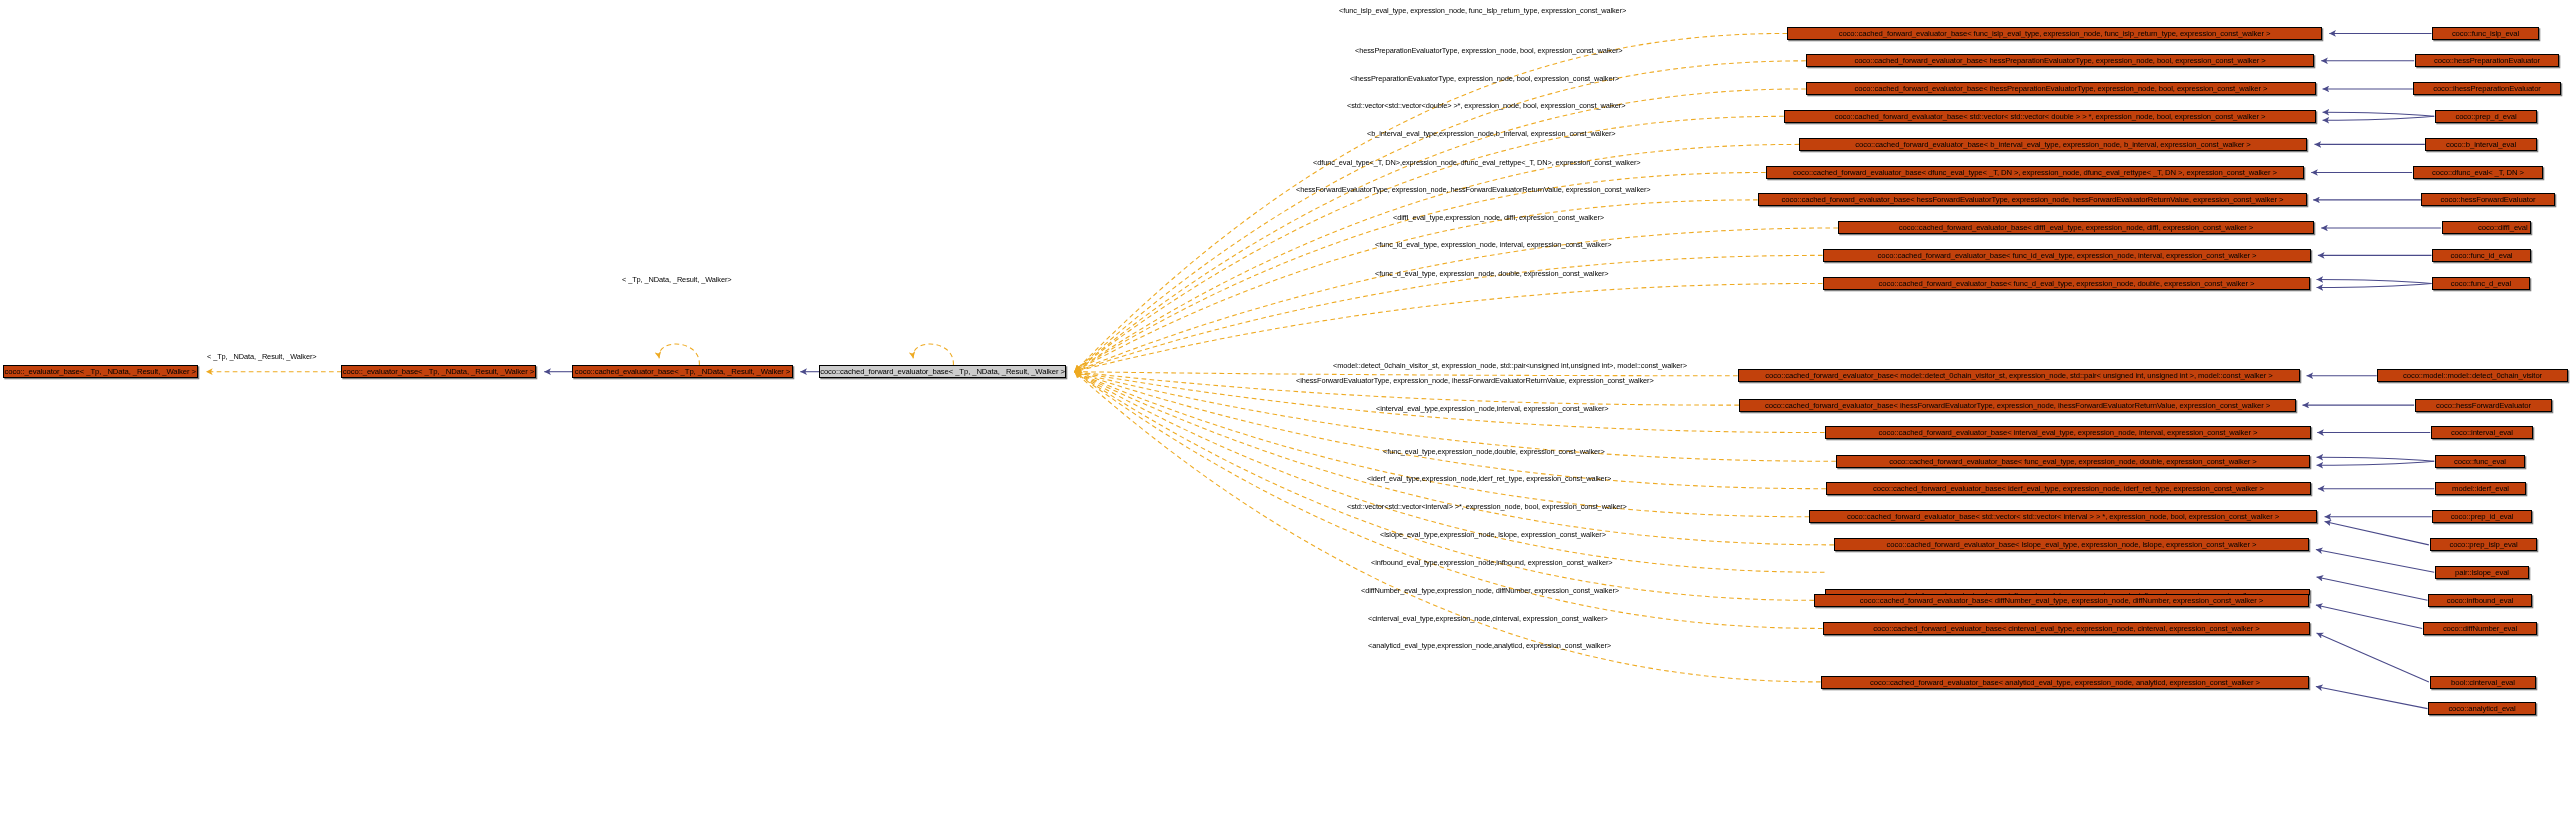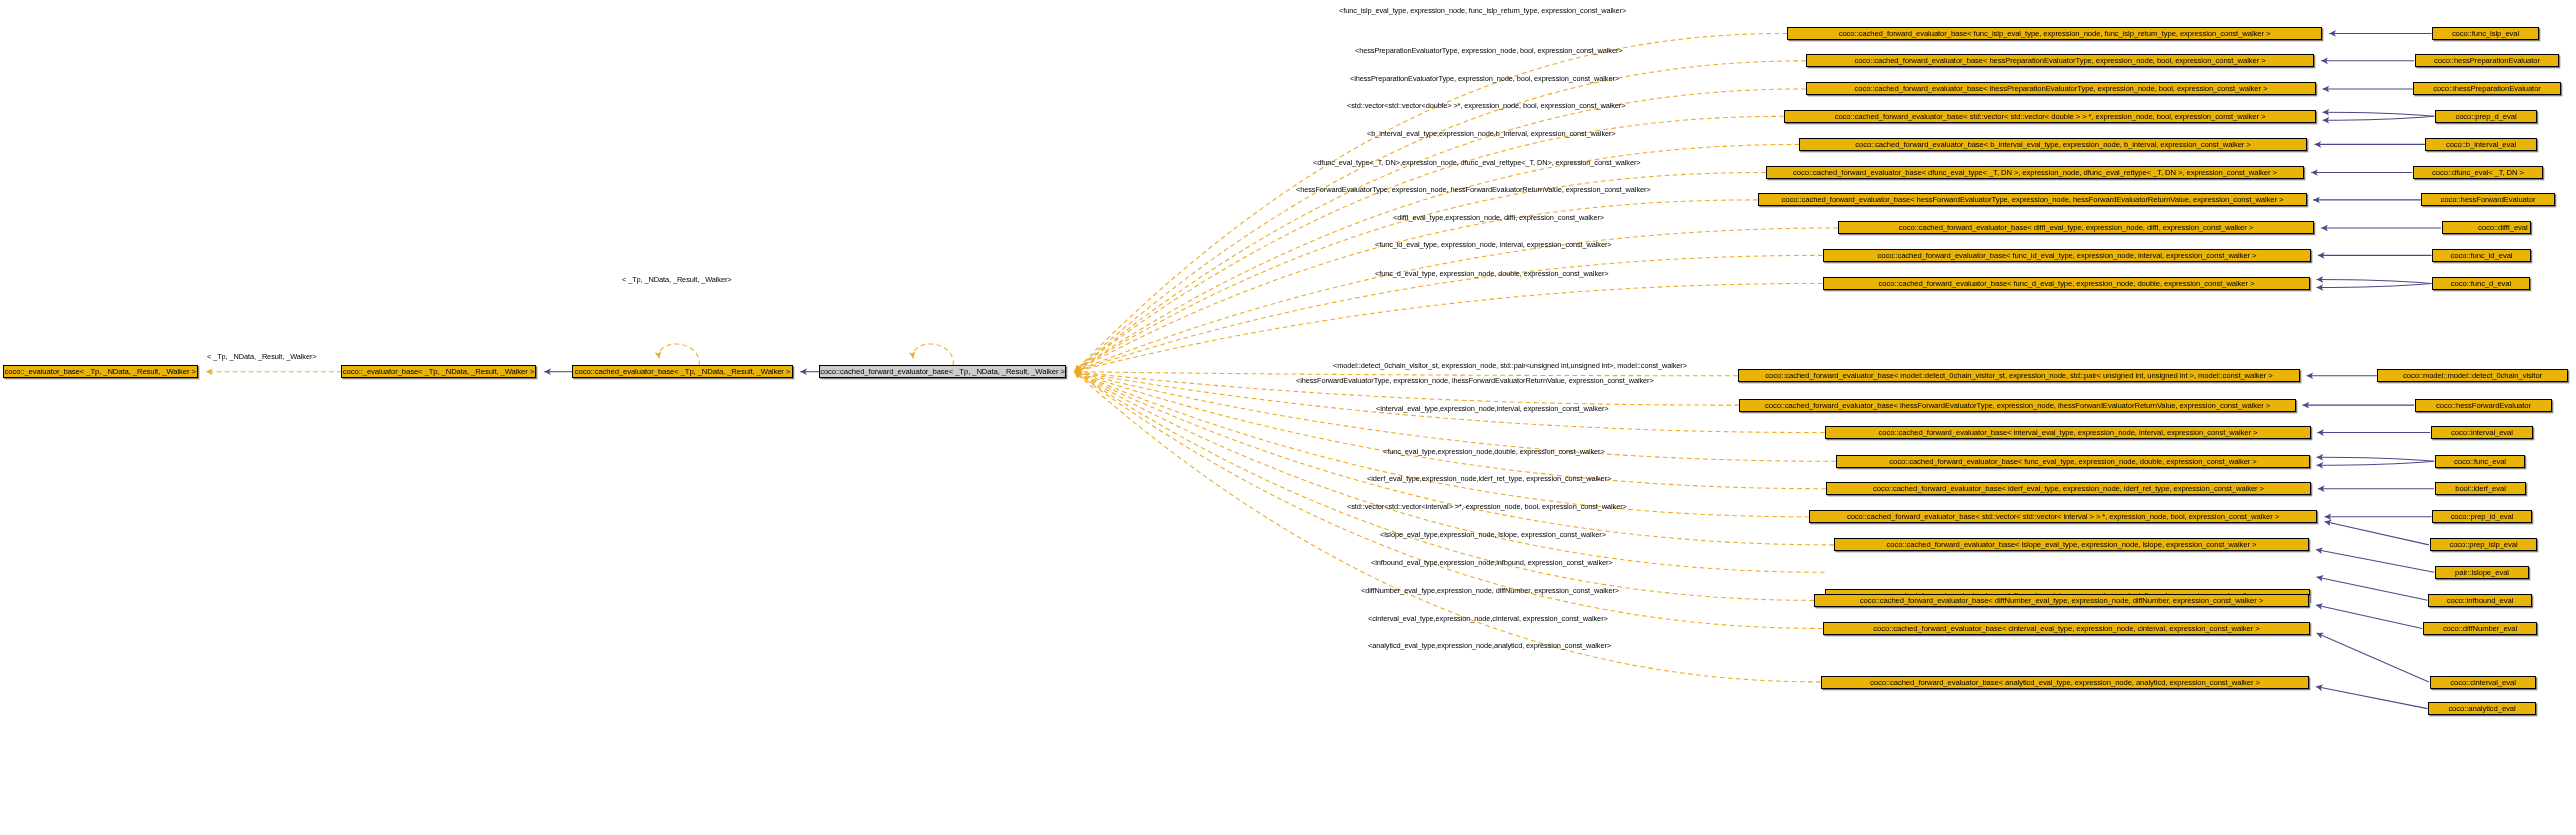--- a/index.html
+++ b/index.html
@@ -19,21 +19,21 @@
     position: absolute;
     left: 0; top: 0;
     width: 2576px;
     height: 835px;
     pointer-events: none;
   }
   .node {
     position: absolute;
     box-sizing: border-box;
     border: 0.7px solid #000000;
-    background: #eab308;
+    background: #c2410c;
     color: #000000;
     font-size: 7.7px;
     line-height: 1;
     white-space: nowrap;
     display: flex;
     align-items: center;
     justify-content: center;
     padding: 0 3.3px;
     height: 13.4px;
     box-shadow: 1.3px 1.3px 0 0 #808080;
@@ -148,33 +148,33 @@
       <div class="node" style="left: 2432px; top: 277px; width: 98px;">coco::func_d_eval</div>
       <div class="node" style="left: 1738px; top: 369px; width: 562px;">coco::cached_forward_evaluator_base&lt; model::detect_0chain_visitor_st, expression_node, std::pair&lt; unsigned int, unsigned int &gt;, model::const_walker &gt;</div>
       <div class="node" style="left: 2377px; top: 369px; width: 191px;">coco::model::model::detect_0chain_visitor</div>
       <div class="node" style="left: 1739px; top: 399px; width: 557px;">coco::cached_forward_evaluator_base&lt; ihessForwardEvaluatorType, expression_node, ihessForwardEvaluatorReturnValue, expression_const_walker &gt;</div>
       <div class="node" style="left: 2415px; top: 399px; width: 137px;">coco::hessForwardEvaluator</div>
       <div class="node" style="left: 1825px; top: 426px; width: 486px;">coco::cached_forward_evaluator_base&lt; interval_eval_type, expression_node, interval, expression_const_walker &gt;</div>
       <div class="node" style="left: 2431px; top: 426px; width: 102px;">coco::interval_eval</div>
       <div class="node" style="left: 1836px; top: 455px; width: 474px;">coco::cached_forward_evaluator_base&lt; func_eval_type, expression_node, double, expression_const_walker &gt;</div>
       <div class="node" style="left: 2435px; top: 455px; width: 90px;">coco::func_eval</div>
       <div class="node" style="left: 1826px; top: 482px; width: 485px;">coco::cached_forward_evaluator_base&lt; iderf_eval_type, expression_node, iderf_ret_type, expression_const_walker &gt;</div>
-      <div class="node" style="left: 2435px; top: 482px; width: 91px;">bool::iderf_eval</div>
+      <div class="node" style="left: 2435px; top: 482px; width: 91px;">model::iderf_eval</div>
       <div class="node" style="left: 1809px; top: 510px; width: 508px;">coco::cached_forward_evaluator_base&lt; std::vector&lt; std::vector&lt; interval &gt; &gt; *, expression_node, bool, expression_const_walker &gt;</div>
       <div class="node" style="left: 2432px; top: 510px; width: 100px;">coco::prep_id_eval</div>
       <div class="node" style="left: 1834px; top: 538px; width: 475px;">coco::cached_forward_evaluator_base&lt; lslope_eval_type, expression_node, lslope, expression_const_walker &gt;</div>
       <div class="node" style="left: 2430px; top: 538px; width: 107px;">coco::prep_islp_eval</div>
       <div class="node" style="left: 1825px; top: 566px; width: 485px; margin-top: 23px;">coco::cached_forward_evaluator_base&lt; infbound_eval_type, expression_node, infbound, expression_const_walker &gt;</div>
       <div class="node" style="left: 2435px; top: 566px; width: 94px;">pair::lslope_eval</div>
       <div class="node" style="left: 1814px; top: 594px; width: 495px;">coco::cached_forward_evaluator_base&lt; diffNumber_eval_type, expression_node, diffNumber, expression_const_walker &gt;</div>
       <div class="node" style="left: 2428px; top: 594px; width: 104px;">coco::infbound_eval</div>
       <div class="node" style="left: 1823px; top: 622px; width: 487px;">coco::cached_forward_evaluator_base&lt; cinterval_eval_type, expression_node, cinterval, expression_const_walker &gt;</div>
       <div class="node" style="left: 2423px; top: 622px; width: 114px;">coco::diffNumber_eval</div>
       <div class="node" style="left: 1821px; top: 676px; width: 488px;">coco::cached_forward_evaluator_base&lt; analyticd_eval_type, expression_node, analyticd, expression_const_walker &gt;</div>
-      <div class="node" style="left: 2430px; top: 676px; width: 106px;">coco::cinterval_eval</div>
+      <div class="node" style="left: 2430px; top: 676px; width: 106px;">bool::cinterval_eval</div>
       <div class="node" style="left: 2428px; top: 702px; width: 108px;">coco::analyticd_eval</div>
     </div>
   <div id="labels">
       <div class="elabel" style="left: 207px; top: 353px;">&lt; _Tp, _NData, _Result, _Walker&gt;</div>
       <div class="elabel" style="left: 622px; top: 276px;">&lt; _Tp, _NData, _Result, _Walker&gt;</div>
       <div class="elabel" style="left: 1339px; top: 6.7px;">&lt;func_islp_eval_type, expression_node, func_islp_return_type, expression_const_walker&gt;</div>
       <div class="elabel" style="left: 1355px; top: 47px;">&lt;hessPreparationEvaluatorType, expression_node, bool, expression_const_walker&gt;</div>
       <div class="elabel" style="left: 1350px; top: 75px;">&lt;ihessPreparationEvaluatorType, expression_node, bool, expression_const_walker&gt;</div>
       <div class="elabel" style="left: 1347px; top: 102px;">&lt;std::vector&lt;std::vector&lt;double&gt; &gt;*, expression_node, bool, expression_const_walker&gt;</div>
       <div class="elabel" style="left: 1367px; top: 130px;">&lt;b_interval_eval_type,expression_node,b_interval, expression_const_walker&gt;</div>

